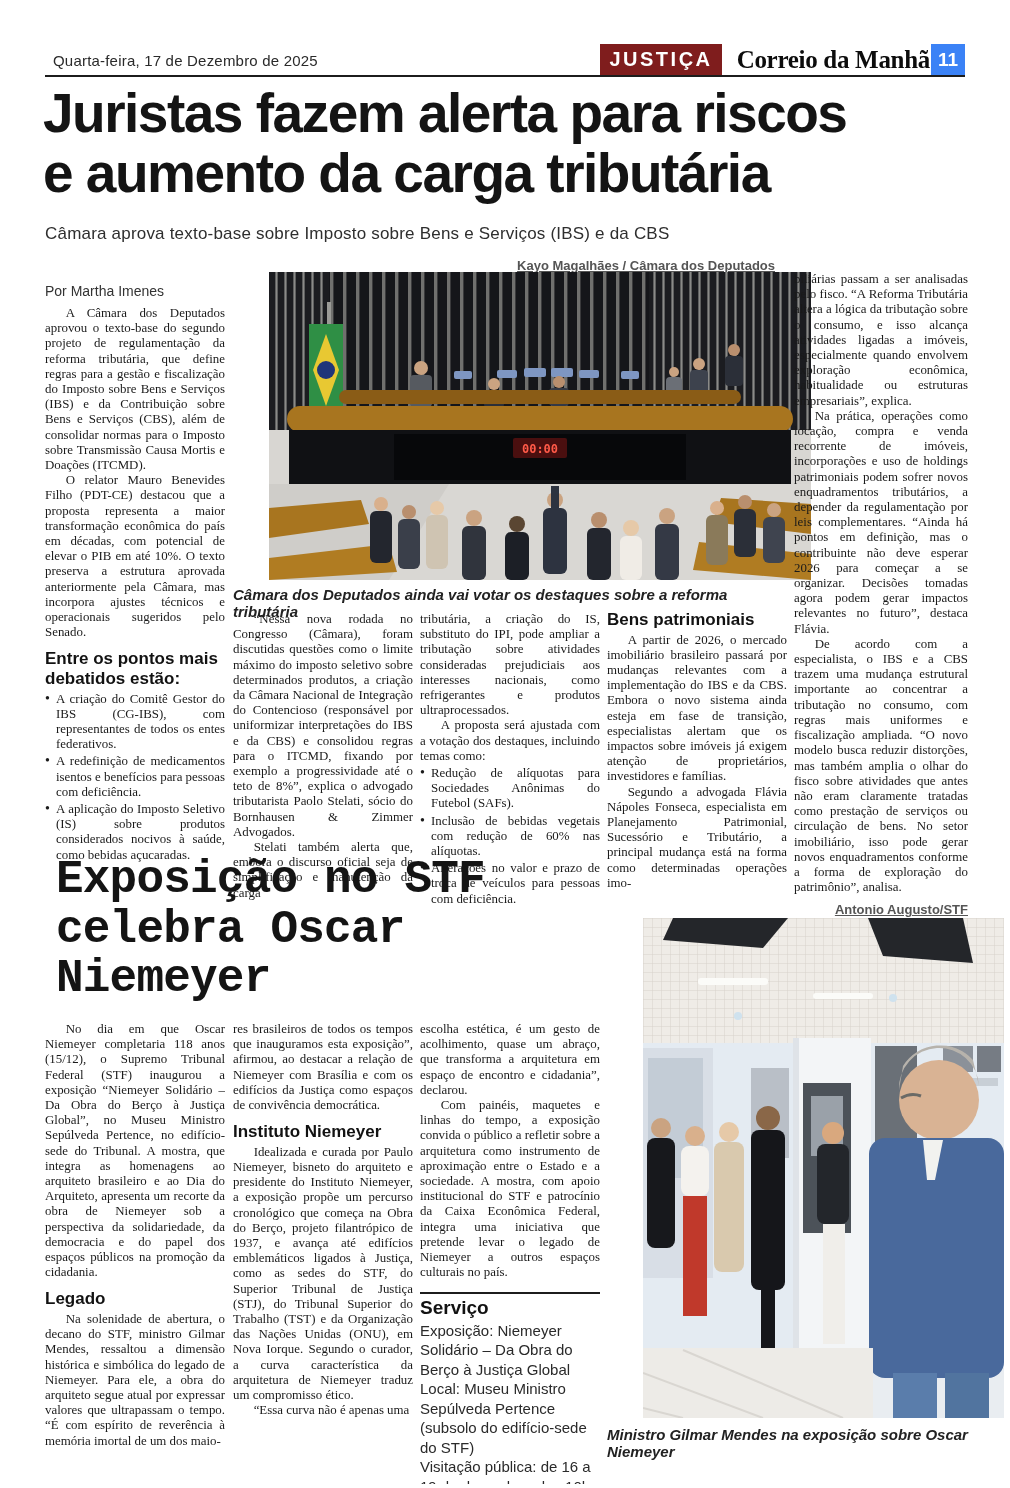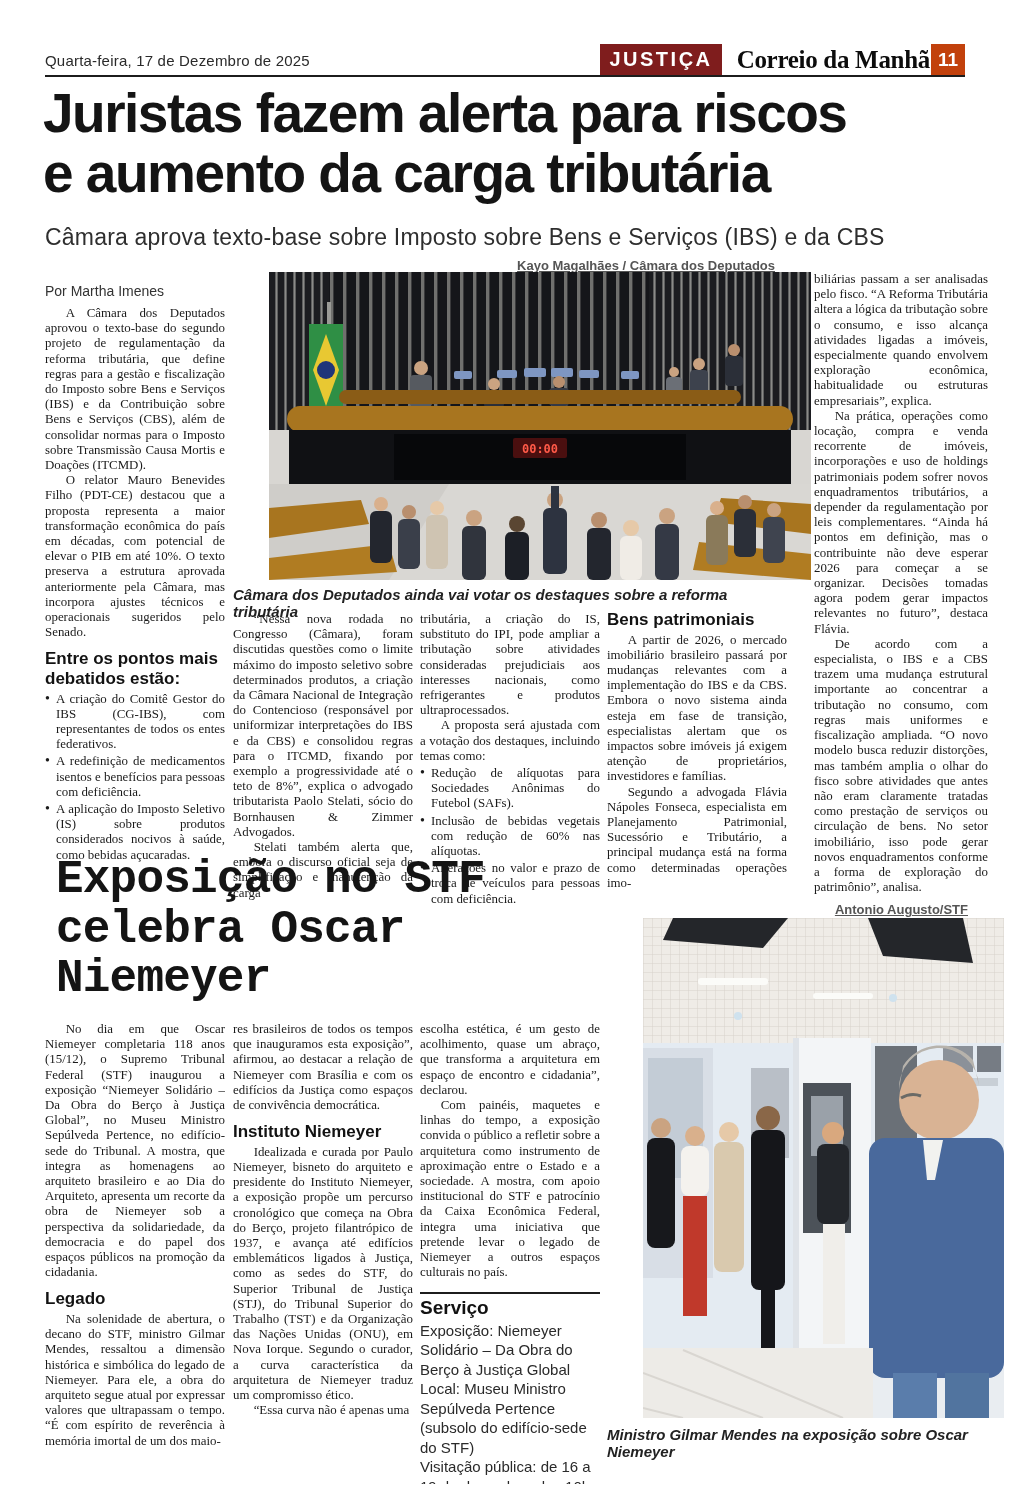--- a/index.html
+++ b/index.html
@@ -7,58 +7,58 @@
     position:relative;
     width:1010px;height:1488px;
     background:#ffffff;
     margin:0 auto;
     overflow:hidden;
     font-family:"Liberation Serif", serif;
     color:#1a1a1a;
   }
   
   .date{
-    position:absolute;left:45px;top:52px;
+    position:absolute;left:53px;top:52px;
     font-family:"Liberation Sans", sans-serif;
     font-size:15px;color:#2a2a2a;letter-spacing:.2px;
   }
   .section-box{
     position:absolute;left:600px;top:44px;width:122px;height:31px;
     background:#7f1d1d;color:#ffffff;
     font-family:"Liberation Sans", sans-serif;
     font-weight:bold;font-size:20px;letter-spacing:2.5px;
     display:flex;align-items:center;justify-content:center;
   }
   .brand{
     position:absolute;right:80px;top:46px;
     font-family:"Liberation Serif", serif;
     font-weight:bold;font-size:25px;color:#0c0c0c;letter-spacing:-.3px;
   }
   .page-num-box{
     position:absolute;left:931px;top:44px;width:34px;height:31px;
-    background:#c2410c;color:#ffffff;
+    background:#3b82f6;color:#ffffff;
     font-family:"Liberation Sans", sans-serif;
     font-weight:bold;font-size:19px;
     display:flex;align-items:center;justify-content:center;
   }
   .header-rule{
     position:absolute;left:45px;top:75px;width:920px;height:2px;
     background:#1c1c1c;
   }
   
   .headline1{
     position:absolute;left:43px;top:84px;width:930px;
     font-family:"Liberation Sans", sans-serif;
     font-weight:bold;font-size:55px;line-height:1.09;
     letter-spacing:-1.5px;color:#141414;
   }
   .subheadline{
     position:absolute;left:45px;top:224px;width:925px;
     font-family:"Liberation Sans", sans-serif;
-    font-size:23px;color:#2e2e2e;letter-spacing:.2px;
+    font-size:17px;color:#2e2e2e;letter-spacing:.2px;
   }
   .byline{
     position:absolute;left:45px;top:283px;
     font-family:"Liberation Sans", sans-serif;
     font-size:14px;color:#333;
   }
   
   .col{
     position:absolute;width:180px;
     font-size:12.9px;line-height:15.2px;text-align:justify;
@@ -71,21 +71,21 @@
     font-weight:bold;font-size:17px;line-height:1.15;
     color:#121212;margin:9px 0 3px;text-align:left;
   }
   .col ul{margin:2px 0 0;padding:0;list-style:none;}
   .col li{position:relative;padding-left:11px;margin-bottom:2px;}
   .col li::before{content:"•";position:absolute;left:0;top:-1px;font-size:14px;}
   #a1-col1{left:45px;top:306px;max-height:604px;}
   #a1-col2{left:233px;top:612px;max-height:298px;}
   #a1-col3{left:420px;top:612px;max-height:298px;}
   #a1-col4{left:607px;top:610px;max-height:300px;}
-  #a1-col5{left:794px;top:272px;width:174px;max-height:636px;margin-left:20px;}
+  #a1-col5{left:794px;top:272px;width:174px;max-height:636px;}
   
   .credit{
     position:absolute;
     font-family:"Liberation Sans", sans-serif;
     font-weight:bold;font-size:13px;color:#555;text-align:right;text-decoration:underline;
   }
   #credit1{left:233px;top:258px;width:542px;}
   #credit2{left:607px;top:902px;width:361px;}
   .photo{position:absolute;overflow:hidden;margin-left:36px;}
   #photo1{left:233px;top:272px;width:542px;height:308px;}

